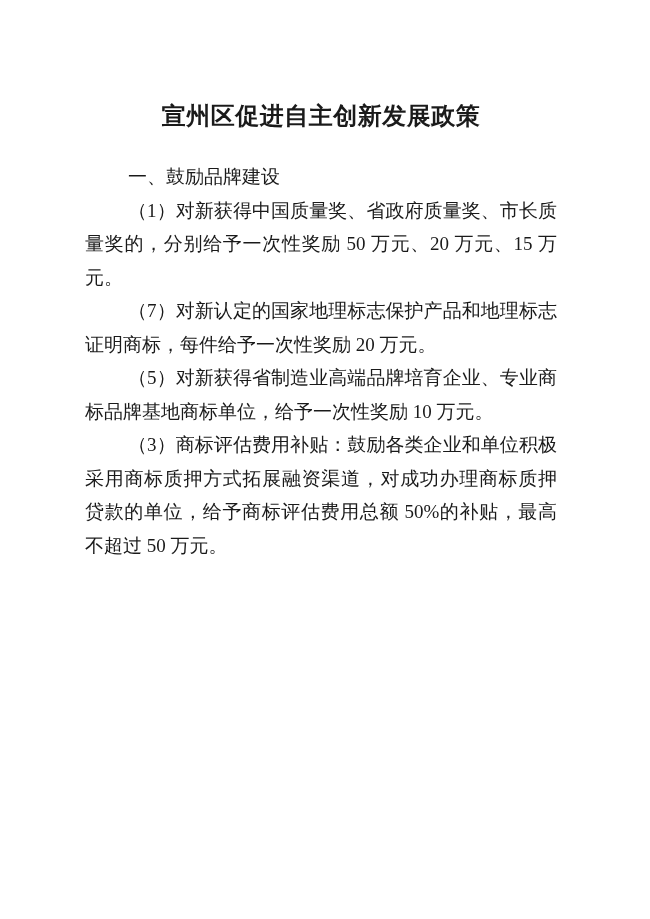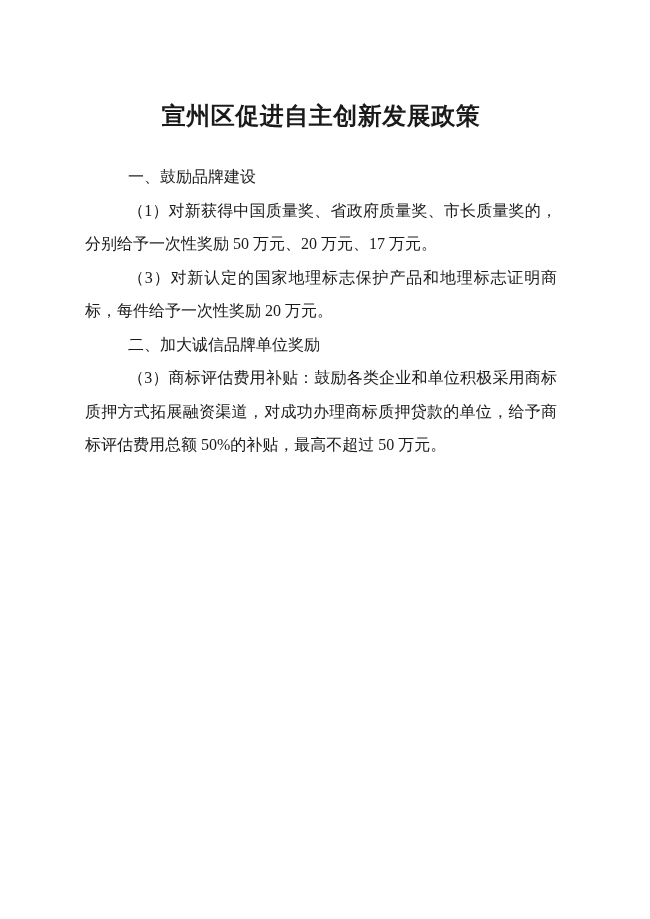--- a/index.html
+++ b/index.html
@@ -22,38 +22,38 @@
     margin: 98px 93px 26px 85px;
     font-size: 24px;
     line-height: 36px;
     font-weight: bold;
     text-align: center;
     letter-spacing: 0.5px;
     white-space: nowrap;
   }
   .doc-body {
     margin: 0 93px 0 85px;
-    font-size: 16px;
+    font-size: 19px;
     line-height: 33.5px;
     text-align: justify;
   }
   .para {
     margin: 0;
     padding: 0;
     text-indent: 43px;
   }
   .para.heading {
     font-weight: normal;
   }
 </style>
 </head>
 <body>
 
 <div class="page">
   <h1 class="doc-title">宣州区促进自主创新发展政策</h1>
   <div class="doc-body">
       <p class="para heading">一、鼓励品牌建设</p>
-      <p class="para body">（1）对新获得中国质量奖、省政府质量奖、市长质量奖的，分别给予一次性奖励 50 万元、20 万元、17 万元。</p>
-      <p class="para body">（3）对新认定的国家地理标志保护产品和地理标志证明商标，每件给予一次性奖励 20 万元。</p>
-      <p class="para heading">二、加大诚信品牌单位奖励</p>
+      <p class="para body">（1）对新获得中国质量奖、省政府质量奖、市长质量奖的，分别给予一次性奖励 50 万元、20 万元、15 万元。</p>
+      <p class="para body">（7）对新认定的国家地理标志保护产品和地理标志证明商标，每件给予一次性奖励 20 万元。</p>
+      <p class="para body">（5）对新获得省制造业高端品牌培育企业、专业商标品牌基地商标单位，给予一次性奖励 10 万元。</p>
       <p class="para body">（3）商标评估费用补贴：鼓励各类企业和单位积极采用商标质押方式拓展融资渠道，对成功办理商标质押贷款的单位，给予商标评估费用总额 50%的补贴，最高不超过 50 万元。</p>
     </div>
 </div>
 
 </body></html>

